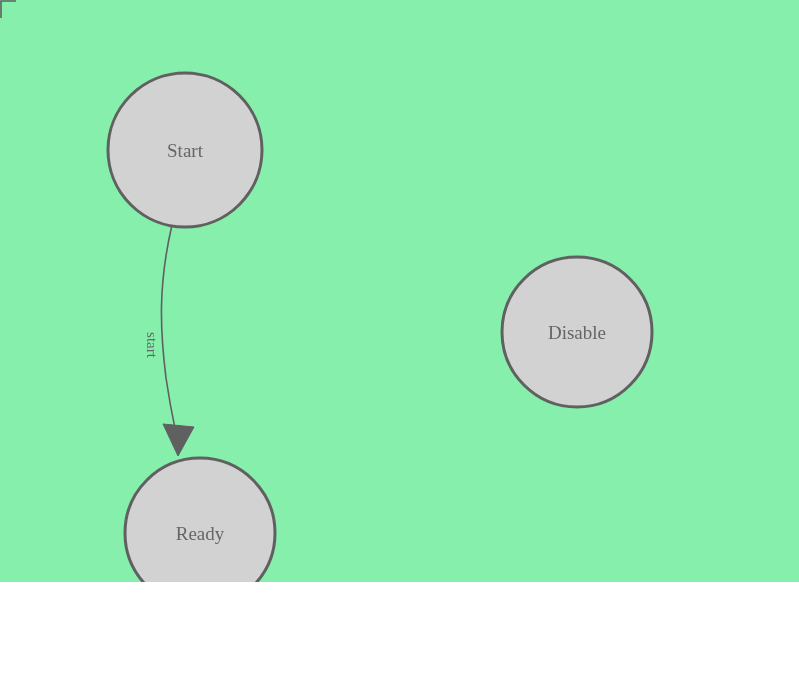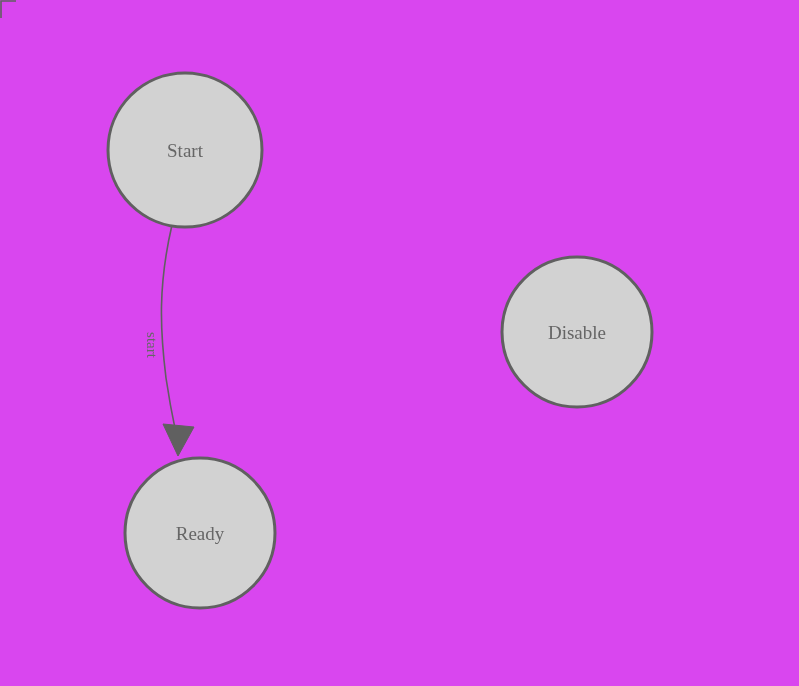--- a/index.html
+++ b/index.html
@@ -7,22 +7,22 @@
     margin: 0;
     padding: 0;
     background: #ffffff;
   }
   body {
     font-family: "Liberation Serif", "DejaVu Serif", serif;
   }
   #canvas {
     position: relative;
     width: 799px;
-    height: 686px;
-    background: #d946ef;
+    height: 582px;
+    background: #86efac;
     overflow: hidden;
   }
   #diagram-svg {
     position: absolute;
     top: 0;
     left: 0;
     width: 799px;
     height: 686px;
     display: block;
   }

